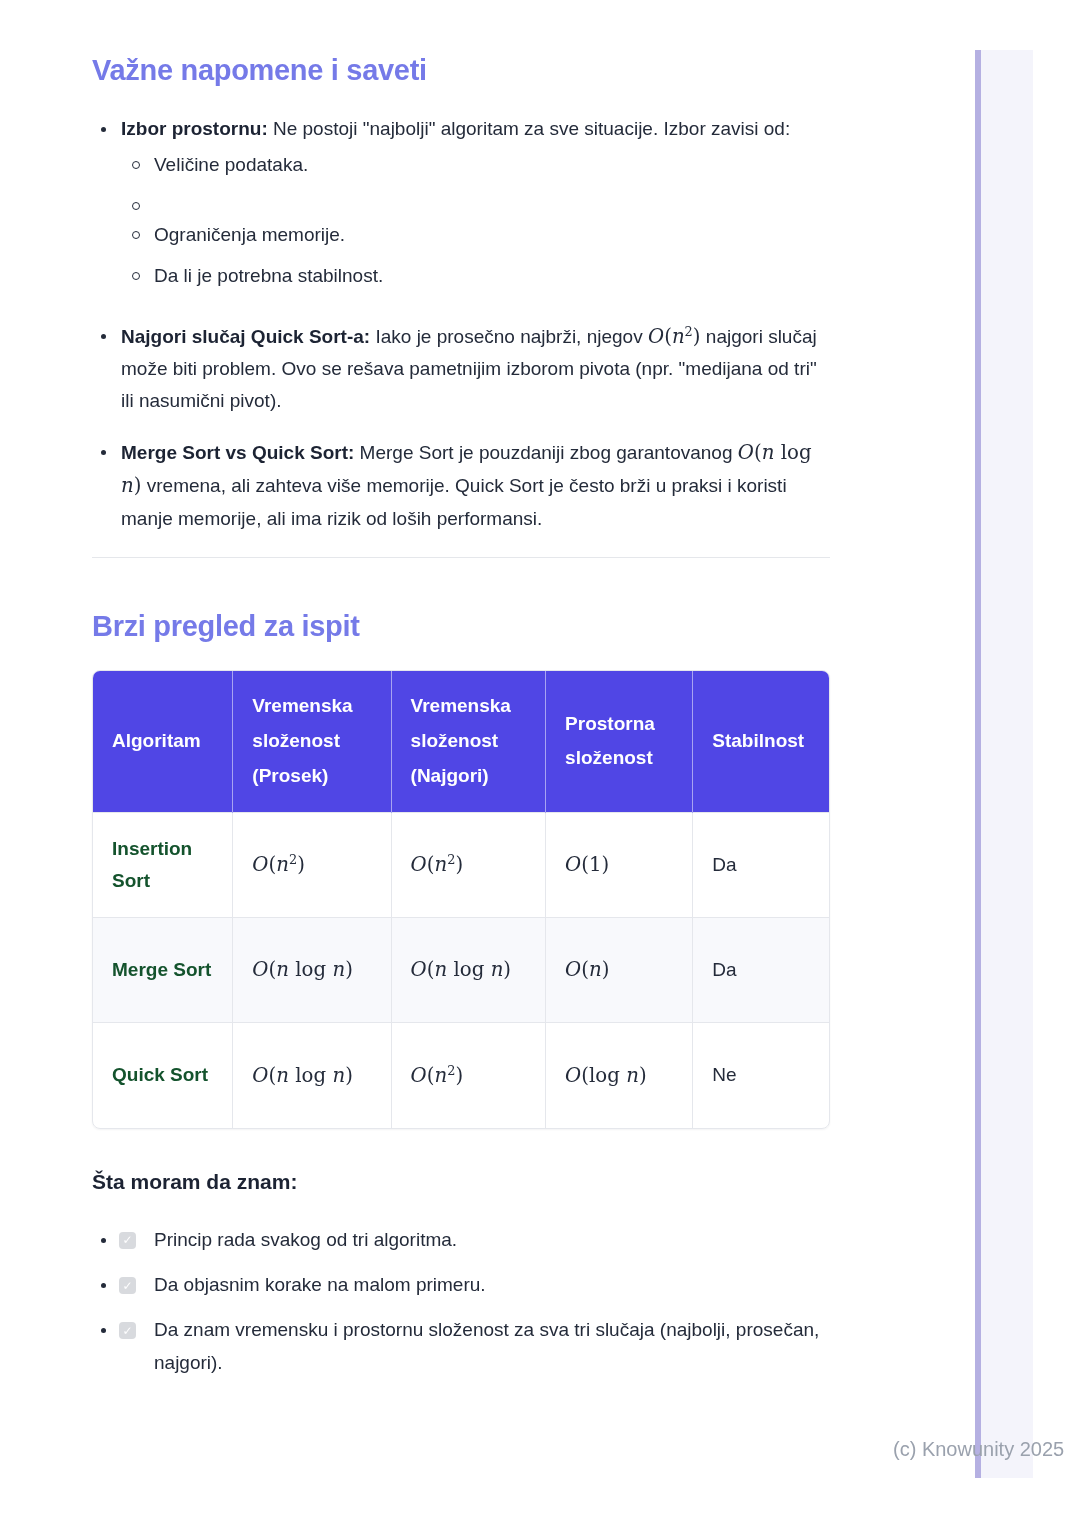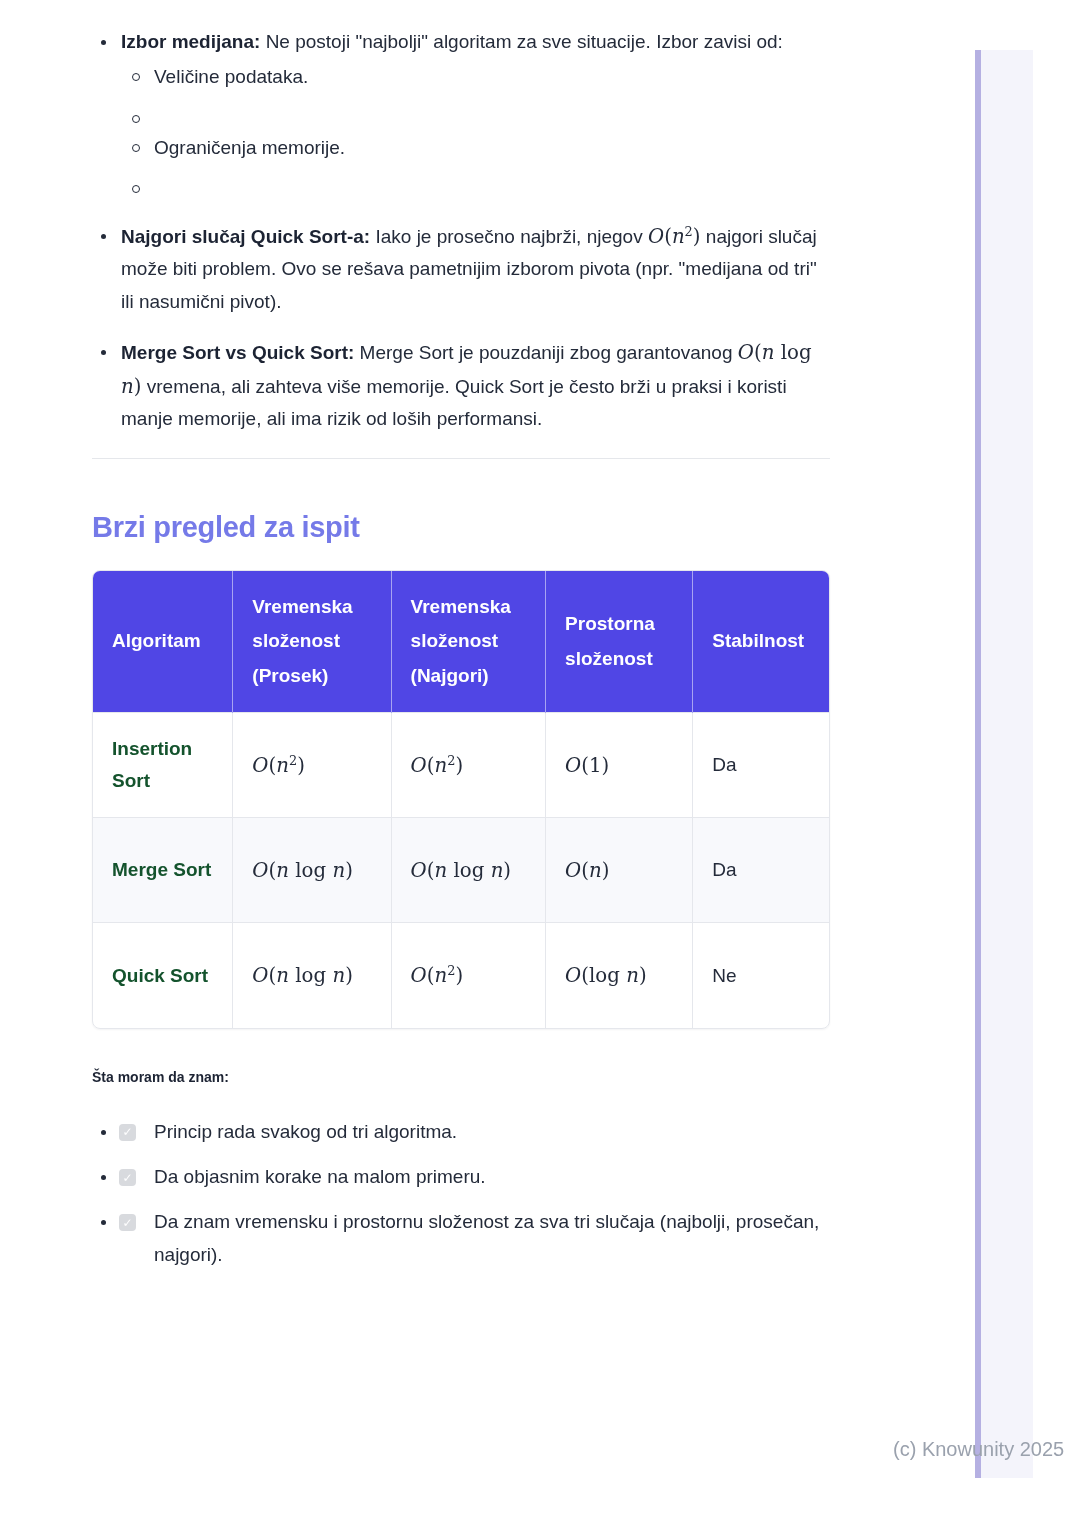--- a/index.html
+++ b/index.html
@@ -56,61 +56,63 @@
 
   .table-wrap{margin-top:26px;border:1px solid var(--table-border);border-radius:8px;overflow:hidden;box-shadow:0 1px 2px rgba(16,24,40,.05);}
   table{width:100%;border-collapse:collapse;font-size:19px;}
   thead th{background:var(--table-header-bg);color:var(--table-header-text);font-weight:700;text-align:left;vertical-align:middle;padding:16px 19px;height:142px;line-height:1.82;border-right:1px solid rgba(255,255,255,.5);}
   thead th:last-child{border-right:none;}
   tbody td{padding:12px 19px;height:105px;vertical-align:middle;line-height:1.7;border-top:1px solid var(--table-border);border-right:1px solid var(--table-border);}
   tbody td:last-child{border-right:none;}
   tbody tr.row-alt{background:var(--row-alt-bg);}
   td.cell-name{font-weight:700;color:#14532d;}
 
-  .h-checklist{margin:40px 0 16px;font-size:14px;line-height:1.2;font-weight:700;color:#1c2333;}
+  .h-checklist{margin:40px 0 16px;font-size:21px;line-height:1.2;font-weight:700;color:#1c2333;}
   .check-list{list-style:none;margin:30px 0 0;padding:0;font-size:19px;line-height:1.7;}
   .check-list li{display:flex;align-items:flex-start;margin-bottom:13px;}
   .check-list .bullet-dot{margin:14px 13px 0 9px;}
   .checkbox{flex:none;width:17px;height:17px;margin:8px 18px 0 0;border-radius:4px;background:var(--checkbox-bg);display:flex;align-items:center;justify-content:center;cursor:default;}
   .checkbox .check{color:var(--checkbox-check);font-size:12px;line-height:1;font-weight:700;}
   .check-text{flex:1;min-width:0;}
 </style>
 </head>
 <body>
 
 <div class="page">
 
   <aside class="side-panel">
     <div class="side-panel-stripe"></div>
   </aside>
 
   <div class="watermark">(c) Knowunity 2025</div>
 
   <main class="content">
 
+    <h2 class="h-notes">Važne napomene i saveti</h2>
 
     <ul class="notes-list">
       <li>
         <span class="bullet-dot"></span>
         <div class="li-body">
-          <p class="li-text"><strong>Izbor medijana:</strong> Ne postoji "najbolji" algoritam za sve situacije. Izbor zavisi od:</p>
+          <p class="li-text"><strong>Izbor prostornu:</strong> Ne postoji "najbolji" algoritam za sve situacije. Izbor zavisi od:</p>
           <ul class="sub-list">
             <li>
               <span class="bullet-circle"></span>
               <span>Veličine podataka.</span>
             </li>
             <li>
               <span class="bullet-circle"></span>
             </li>
             <li>
               <span class="bullet-circle"></span>
               <span>Ograničenja memorije.</span>
             </li>
             <li>
               <span class="bullet-circle"></span>
+              <span>Da li je potrebna stabilnost.</span>
             </li>
           </ul>
         </div>
       </li>
       <li>
         <span class="bullet-dot"></span>
         <div class="li-body">
           <p class="li-text"><strong>Najgori slučaj Quick Sort-a:</strong> Iako je prosečno najbrži, njegov <span class="m-mi">O</span><span class="m-mn">(</span><span class="m-mi">n</span><sup class="m-sup">2</sup><span class="m-mn">)</span> najgori slučaj može biti problem. Ovo se rešava pametnijim izborom pivota (npr. "medijana od tri" ili nasumični pivot).</p>
         </div>
       </li>

